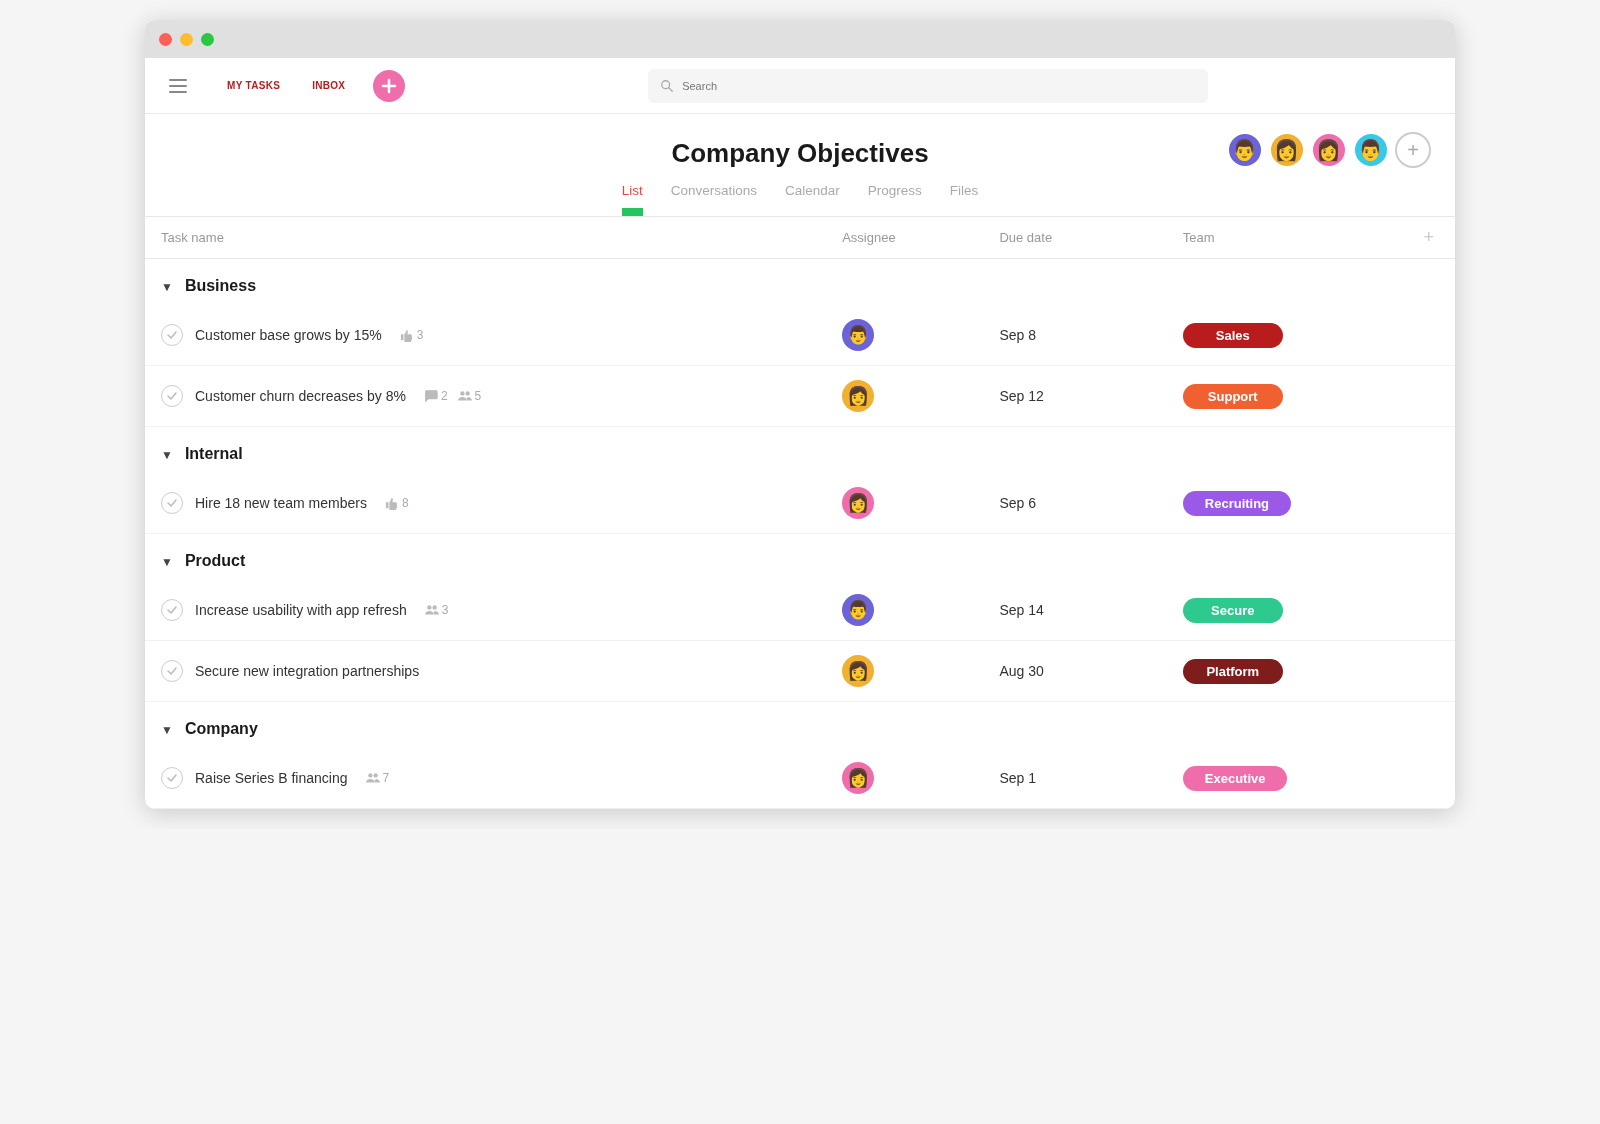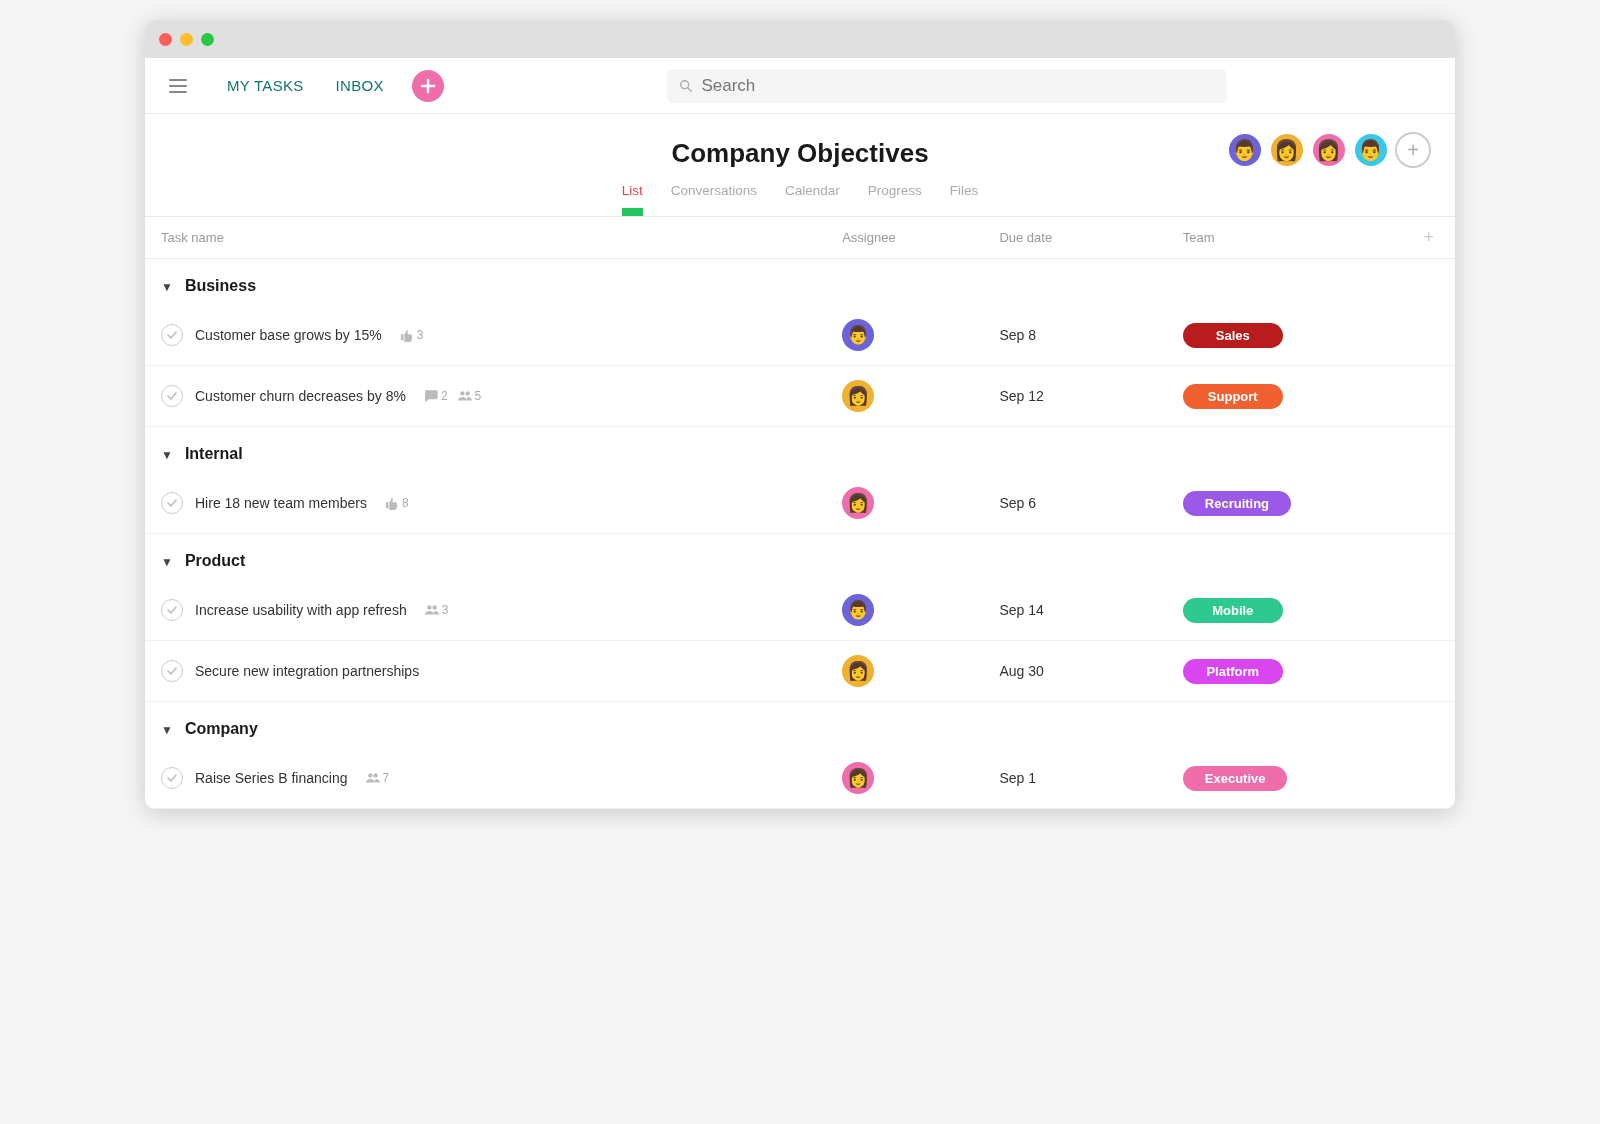--- a/index.html
+++ b/index.html
@@ -11,26 +11,26 @@
     .titlebar { background: #e0e0e0; height: 38px; display: flex; align-items: center; padding: 0 14px; gap: 8px; }
     .dot { width: 13px; height: 13px; border-radius: 50%; }
     .dot.red { background: #ff5f57; }
     .dot.yellow { background: #febc2e; }
     .dot.green { background: #28c840; }
 
     
     .topnav { background: #fff; border-bottom: 1px solid #e8e8e8; height: 56px; display: flex; align-items: center; padding: 0 16px; gap: 0; }
     .hamburger { cursor: pointer; padding: 8px; margin-right: 16px; display: flex; flex-direction: column; gap: 4px; }
     .hamburger span { display: block; width: 18px; height: 2px; background: #888; border-radius: 2px; }
-    .nav-link { font-size: 15px; font-weight: 400; color: #0f766e; padding: 0 16px; cursor: pointer; letter-spacing: 0.3px; }
+    .nav-link { font-size: 10px; font-weight: 700; color: #b91c1c; padding: 0 16px; cursor: pointer; letter-spacing: 0.3px; }
     .add-btn { width: 32px; height: 32px; background: #f06dab; border-radius: 50%; display: flex; align-items: center; justify-content: center; cursor: pointer; margin: 0 12px; flex-shrink: 0; }
     .add-btn svg { width: 16px; height: 16px; fill: #fff; }
     .search-bar { flex: 1; max-width: 560px; margin: 0 auto; background: #f5f5f5; border-radius: 6px; height: 34px; display: flex; align-items: center; padding: 0 12px; gap: 8px; }
     .search-bar svg { width: 14px; height: 14px; fill: #aaa; flex-shrink: 0; }
-    .search-input { border: none; background: transparent; outline: none; font-size: 17px; color: #b91c1c; width: 100%; }
+    .search-input { border: none; background: transparent; outline: none; font-size: 11px; color: #b91c1c; width: 100%; }
 
     
     .page-header { padding: 24px 0 0; text-align: center; position: relative; }
     .page-title { font-size: 26px; font-weight: 700; color: #1a1a1a; margin-bottom: 14px; }
     .avatar-group { position: absolute; right: 24px; top: 18px; display: flex; align-items: center; gap: 6px; }
     .avatar-add { width: 36px; height: 36px; border-radius: 50%; border: 2px solid #ccc; display: flex; align-items: center; justify-content: center; cursor: pointer; color: #aaa; font-size: 20px; font-weight: 300; }
     .tabs { display: flex; justify-content: center; gap: 28px; border-bottom: 1px solid #e8e8e8; padding-bottom: 0; }
     .tab { font-size: 13.5px; color: #aaa; cursor: pointer; padding-bottom: 10px; border-bottom: 2px solid transparent; }
     .tab.active { color: #ef4444; border-bottom: 8px solid #22c55e; font-weight: 500; }
 
@@ -58,21 +58,21 @@
     .meta-icon { display: flex; align-items: center; gap: 3px; color: #aaa; font-size: 12px; }
     .meta-icon svg { width: 14px; height: 14px; fill: #bbb; }
 
     
     .team-badge { display: inline-block; padding: 5px 22px; border-radius: 20px; font-size: 13px; font-weight: 600; color: #fff; text-align: center; min-width: 100px; }
     .badge-sales { background: #b91c1c; }
     .badge-support { background: #f06030; }
     .badge-facilities { background: #2dc98e; }
     .badge-recruiting { background: #9b59e8; }
     .badge-mobile { background: #2dc98e; }
-    .badge-platform { background: #d946ef; }
+    .badge-platform { background: #7f1d1d; }
     .badge-executive { background: #f06dab; }
 
     .add-col-btn { color: #ccc; font-size: 18px; cursor: pointer; }
 
     
     .av-face { width: 32px; height: 32px; border-radius: 50%; display: flex; align-items: center; justify-content: center; font-size: 18px; line-height: 1; overflow: hidden; }
     .hdr-av { width: 36px; height: 36px; border-radius: 50%; display: flex; align-items: center; justify-content: center; font-size: 20px; border: 2px solid #fff; overflow: hidden; }
   </style>
 </head>
 <body>
@@ -253,21 +253,21 @@
                   </svg>
                   <span>3</span>
                 </span>
               </span>
     </div>
           </td>
           <td>
             <div class="av-face" style="background:#6b63d8;">👨</div>
           </td>
           <td>Sep 14</td>
-          <td><span class="team-badge badge-mobile">Mobile</span></td>
+          <td><span class="team-badge badge-mobile">Secure</span></td>
           <td></td>
         </tr>
         <tr class="task-row">
           <td>
             <div class="task-name-cell">
       <div class="check-circle">
         <svg viewBox="0 0 12 12">
                   <polyline points="2,6 5,9 10,3" stroke="#bbb" stroke-width="1.5" fill="none" stroke-linecap="round" stroke-linejoin="round"></polyline>
                 </svg>
       </div>

